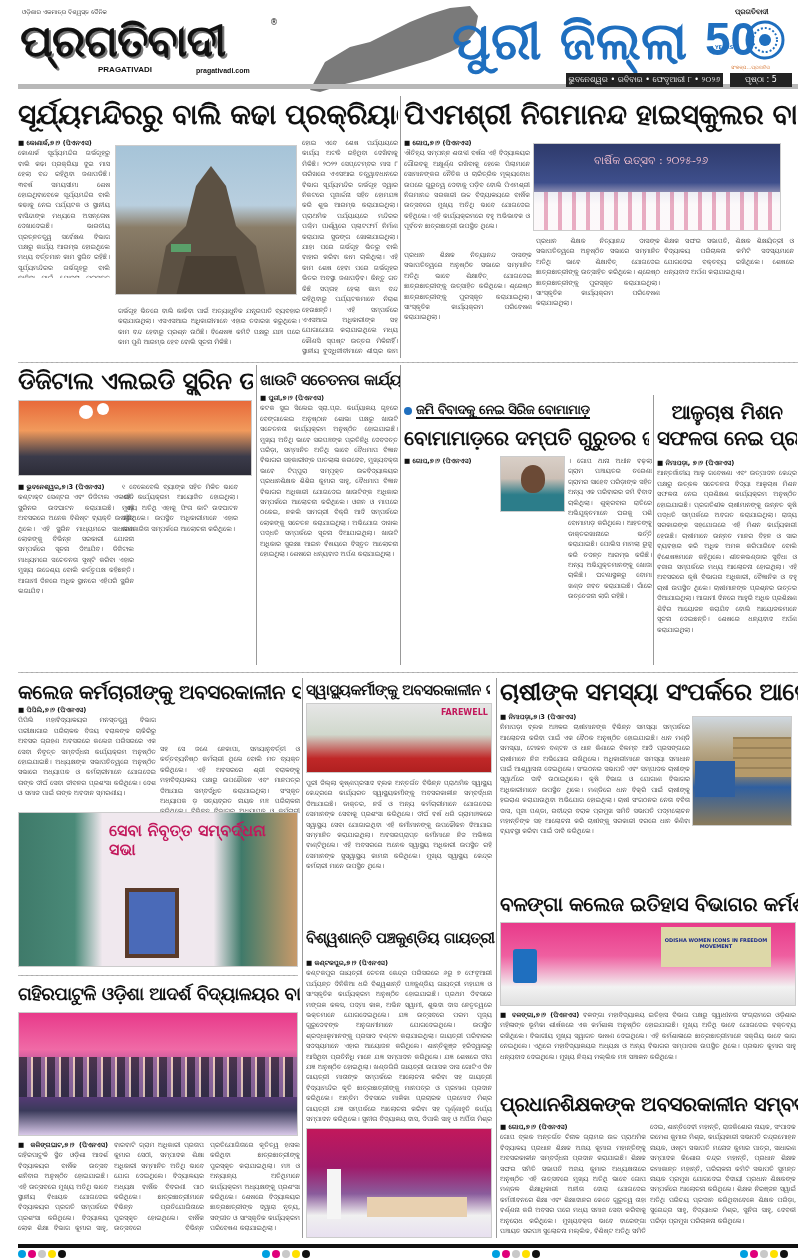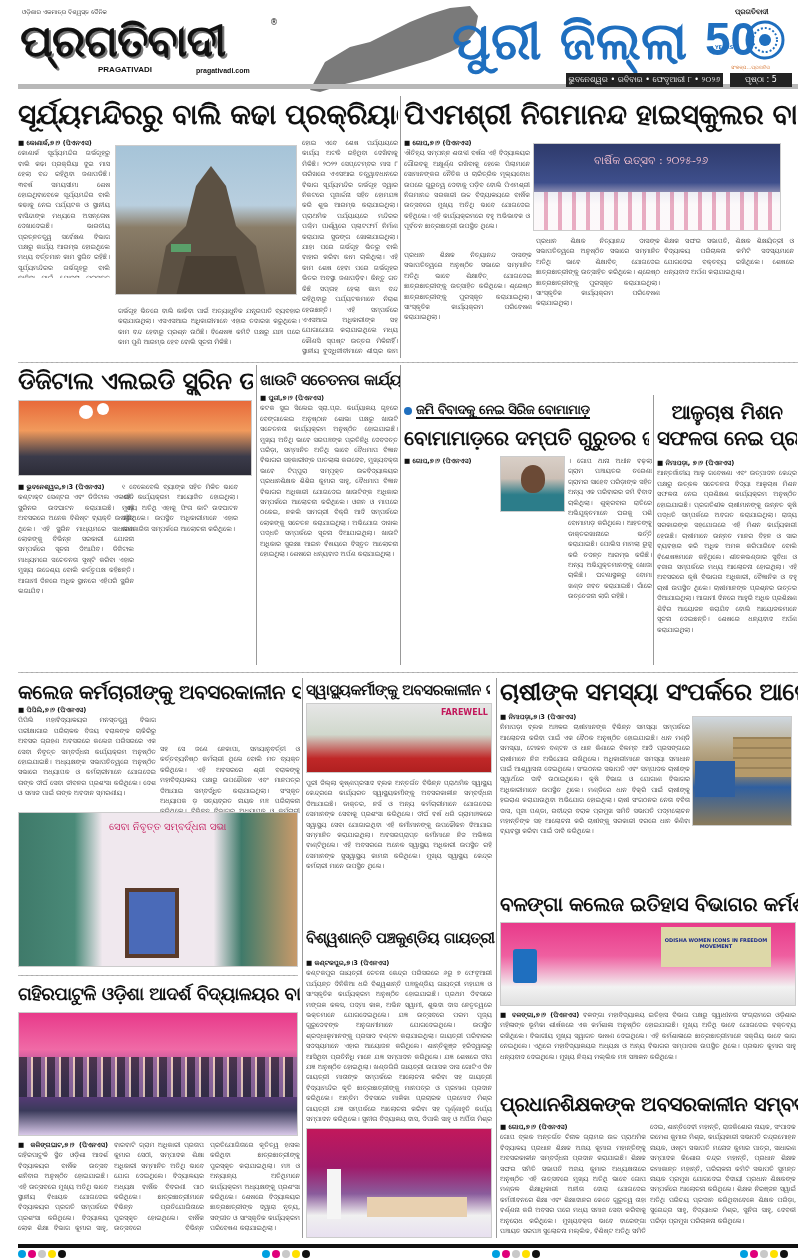--- a/index.html
+++ b/index.html
@@ -150,35 +150,35 @@
 
 <div class="abs hrule" style="left:18px;top:672px;width:780px;"></div>
 
 <div class="abs hl hl-m" style="left:18px;top:678px;width:283px;">କଲେଜ କର୍ମଚାରୀଙ୍କୁ ଅବସରକାଳୀନ ସମ୍ବର୍ଦ୍ଧନା</div>
 <div class="abs text" style="left:18px;top:705px;width:138px;height:100px;">
   <span class="dateline-txt">ପିପିଲି,୭।୨ (ପିଏନଏସ)</span><br>
   <span>ପିପିଲି ମହାବିଦ୍ୟାଳୟର ମନସ୍ତତ୍ତ୍ୱ ବିଭାଗ ପରୀକ୍ଷାଗାର ପରିଚାଳକ ବିଜୟ ବରାଳଙ୍କ ଚାକିରିରୁ ଅବସର ଗ୍ରହଣ ଅବସରରେ କଲେଜ ପରିସରରେ ଏକ ସେବା ନିବୃତ୍ତ ସମ୍ବର୍ଦ୍ଧନା କାର୍ଯ୍ୟକ୍ରମ ଅନୁଷ୍ଠିତ ହୋଇଯାଇଛି। ଅଧ୍ୟକ୍ଷଙ୍କ ସଭାପତିତ୍ୱରେ ଅନୁଷ୍ଠିତ ସଭାରେ ଅଧ୍ୟାପକ ଓ କର୍ମଚାରୀମାନେ ଯୋଗଦେଇ ତାଙ୍କ ଦୀର୍ଘ ସେବା ଜୀବନର ପ୍ରଶଂସା କରିଥିଲେ। ଦେଶ ଓ ସମାଜ ପାଇଁ ତାଙ୍କ ଅବଦାନ ସ୍ମରଣୀୟ।</span>
 </div>
 <div class="abs text" style="left:160px;top:705px;width:140px;height:100px;margin-top:39px;">ସହ ସେ ଜଣେ ନେକାପା, ସମୟାନୁବର୍ତ୍ତୀ ଓ କର୍ତ୍ତବ୍ୟନିଷ୍ଠ କର୍ମଚାରୀ ଥିଲେ ବୋଲି ମତ ବ୍ୟକ୍ତ କରିଥିଲେ। ଏହି ଅବସରରେ ଶ୍ରୀ ବରାଳଙ୍କୁ ମହାବିଦ୍ୟାଳୟ ପକ୍ଷରୁ ଉପଢୌକନ ଏବଂ ମାନପତ୍ର ଦିଆଯାଇ ସମ୍ବର୍ଦ୍ଧିତ କରାଯାଇଥିଲା। ସଂସ୍କୃତ ଅଧ୍ୟାପକ ଡ଼ ସତ୍ୟବ୍ରତ ନାୟକ ମଞ୍ଚ ପରିଚାଳନା କରିଥିଲେ। ବିଭିନ୍ନ ବିଭାଗର ଅଧ୍ୟାପକ ଓ କର୍ମଚାରୀ ଉପସ୍ଥିତ ଥିଲେ।</div>
 <div class="abs photo" style="left:18px;top:812px;width:280px;height:155px;background:linear-gradient(90deg,#3f7a6a 0%,#4a8a78 20%,#f0e8ee 30%,#f0e8ee 70%,#3f7a6a 80%,#c89a6a 100%);">
-  <div style="position:absolute;left:90px;top:8px;font-size:10px;font-weight:normal;color:#c2185b;">ସେବା ନିବୃତ୍ତ ସମ୍ବର୍ଦ୍ଧନା ସଭା</div>
+  <div style="position:absolute;left:90px;top:8px;font-size:16px;font-weight:bold;color:#c2185b;">ସେବା ନିବୃତ୍ତ ସମ୍ବର୍ଦ୍ଧନା ସଭା</div>
   <div style="position:absolute;left:106px;top:75px;width:54px;height:70px;border:4px solid #5a3a2a;background:#4a6ab8;"></div>
 </div>
 
 <div class="abs vrule" style="left:302px;top:678px;height:560px;"></div>
 
 <div class="abs hl hl-s" style="left:306px;top:680px;width:184px;">ସ୍ୱାସ୍ଥ୍ୟକର୍ମୀଙ୍କୁ ଅବସରକାଳୀନ ସମ୍ବର୍ଦ୍ଧନା</div>
 <div class="abs photo" style="left:306px;top:703px;width:186px;height:70px;background:linear-gradient(180deg,#e6e6e6 0%,#d0d8cc 45%,#c02828 80%,#b02020 100%);">
   <div style="position:absolute;left:90px;top:4px;font-size:8px;font-weight:bold;color:#c2185b;padding-left:44px;">FAREWELL</div>
 </div>
 <div class="abs text" style="left:306px;top:778px;width:186px;height:140px;">ପୁରୀ ଜିଲ୍ଲା କୃଷ୍ଣପ୍ରସାଦ ବ୍ଲକ ଅନ୍ତର୍ଗତ ବିଭିନ୍ନ ପ୍ରାଥମିକ ସ୍ୱାସ୍ଥ୍ୟ କେନ୍ଦ୍ରରେ କାର୍ଯ୍ୟରତ ସ୍ୱାସ୍ଥ୍ୟକର୍ମୀଙ୍କୁ ଅବସରକାଳୀନ ସମ୍ବର୍ଦ୍ଧନା ଦିଆଯାଇଛି। ଡାକ୍ତର, ନର୍ସ ଓ ଅନ୍ୟ କର୍ମଚାରୀମାନେ ଯୋଗଦେଇ ସେମାନଙ୍କ ସେବାକୁ ପ୍ରଶଂସା କରିଥିଲେ। ଦୀର୍ଘ ବର୍ଷ ଧରି ଗ୍ରାମାଞ୍ଚଳରେ ସ୍ୱାସ୍ଥ୍ୟ ସେବା ଯୋଗାଇଥିବା ଏହି କର୍ମୀମାନଙ୍କୁ ଉପଢୌକନ ଦିଆଯାଇ ସମ୍ମାନିତ କରାଯାଇଥିଲା। ଅବସରପ୍ରାପ୍ତ କର୍ମୀମାନେ ନିଜ ଅଭିଜ୍ଞତା ବାଣ୍ଟିଥିଲେ। ଏହି ଅବସରରେ ଅନେକ ସ୍ୱାସ୍ଥ୍ୟ ଅଧିକାରୀ ଉପସ୍ଥିତ ରହି ସେମାନଙ୍କ ସୁସ୍ୱାସ୍ଥ୍ୟ କାମନା କରିଥିଲେ। ମୁଖ୍ୟ ସ୍ୱାସ୍ଥ୍ୟ କେନ୍ଦ୍ର କର୍ମଚାରୀ ମାନେ ଉପସ୍ଥିତ ଥିଲେ।</div>
 
 <div class="abs hl hl-s" style="left:306px;top:928px;width:190px;">ବିଶ୍ୱଶାନ୍ତି ପଞ୍ଚକୁଣ୍ଡିୟ ଗାୟତ୍ରୀ ମହାଯଜ୍ଞ</div>
 <div class="abs text" style="left:306px;top:958px;width:186px;height:166px;">
-  <span class="dateline-txt">କଣ୍ଟକପୁର,୭।3 (ପିଏନଏସ)</span><br>
+  <span class="dateline-txt">କଣ୍ଟକପୁର,୭।୨ (ପିଏନଏସ)</span><br>
   <span>କଣ୍ଟକପୁର ଗାୟତ୍ରୀ ଚେତନା କେନ୍ଦ୍ର ପରିସରରେ ୬ରୁ ୭ ଫେବୃଆରୀ ପର୍ଯ୍ୟନ୍ତ ଦିନିକିଆ ଧରି ବିଶ୍ୱଶାନ୍ତି ପଞ୍ଚକୁଣ୍ଡିୟ ଗାୟତ୍ରୀ ମହାଯଜ୍ଞ ଓ ସାଂସ୍କୃତିକ କାର୍ଯ୍ୟକ୍ରମ ଅନୁଷ୍ଠିତ ହୋଇଯାଇଛି। ପ୍ରଥମ ଦିବସରେ ମଙ୍ଗଳ କଳସ, ପଦ୍ମା କାଳ, ଅଭିନ ସ୍ୱାମୀ, ଶୁଭଦା ଦାସ ନେତୃତ୍ୱରେ ଭକ୍ତମାନେ ଯୋଗଦେଇଥିଲେ। ଯଜ୍ଞ ଉତ୍ସବରେ ପରମ ପୂଜ୍ୟ ଗୁରୁଦେବଙ୍କ ଅନୁଗାମୀମାନେ ଯୋଗଦେଇଥିଲେ। ଉପସ୍ଥିତ ଶ୍ରଦ୍ଧାଳୁମାନଙ୍କୁ ପ୍ରସାଦ ବଣ୍ଟନ କରାଯାଇଥିଲା। ଗାୟତ୍ରୀ ପରିବାରର ସଦସ୍ୟମାନେ ଏହାର ଆୟୋଜନ କରିଥିଲେ। ଶାନ୍ତିକୁଞ୍ଜ ହରିଦ୍ୱାରରୁ ଆସିଥିବା ପ୍ରତିନିଧି ମାନେ ଯଜ୍ଞ ସମ୍ପାଦନ କରିଥିଲେ। ଯଜ୍ଞ ଶେଷରେ ଦୀପ ଯଜ୍ଞ ଅନୁଷ୍ଠିତ ହୋଇଥିଲା। ଖଣ୍ଡଗିରି ଗାୟତ୍ରୀ ଉପାସକ ଦାସ ଗୋଟିଏ ଦିନ ଗାୟତ୍ରୀ ମାତାଙ୍କ ସମ୍ପର୍କରେ ଆଲୋଚନା କରିବା ସହ ଗାୟତ୍ରୀ ବିଦ୍ୟାମନ୍ଦିର କୃତି ଛାତ୍ରଛାତ୍ରୀଙ୍କୁ ମାନପତ୍ର ଓ ପ୍ରମାଣ ପ୍ରଦାନ କରିଥିଲେ। ଅନ୍ତିମ ଦିବସରେ ମାଳିକା ପ୍ରଚାରକ ପ୍ରମୋଦ ମିଶ୍ର ଗାୟତ୍ରୀ ଯଜ୍ଞ ସମ୍ପର୍କରେ ଆଲୋଚନା କରିବା ସହ ପୂର୍ଣ୍ଣାହୁତି କାର୍ଯ୍ୟ ସମ୍ପାଦନ କରିଥିଲେ। ସୁନୀତା ବିଦ୍ୟାଳୟ ଦାସ, ଦିପାଲି ସାହୁ ଓ ଅର୍ପିତା ମିଶ୍ର କାର୍ଯ୍ୟକ୍ରମକୁ ସଂଯୋଜନା କରିଥିଲେ।</span>
 </div>
 <div class="abs photo" style="left:306px;top:1128px;width:186px;height:110px;background:linear-gradient(180deg,#c2185b 0%,#a01a6a 35%,#8a5c9c 60%,#f0f0f0 80%,#e8e0f0 100%);">
   <div style="position:absolute;left:20px;top:40px;width:14px;height:50px;background:#f5f5f5;"></div>
   <div style="position:absolute;left:60px;top:68px;width:100px;height:20px;background:#e8d0b0;"></div>
 </div>
 
 <div class="abs vrule" style="left:496px;top:678px;height:560px;"></div>
 
 <div class="abs hl hl-l" style="left:500px;top:676px;width:298px;">ଚାଷୀଙ୍କ ସମସ୍ୟା ସଂପର୍କରେ ଆଲୋଚନା</div>

